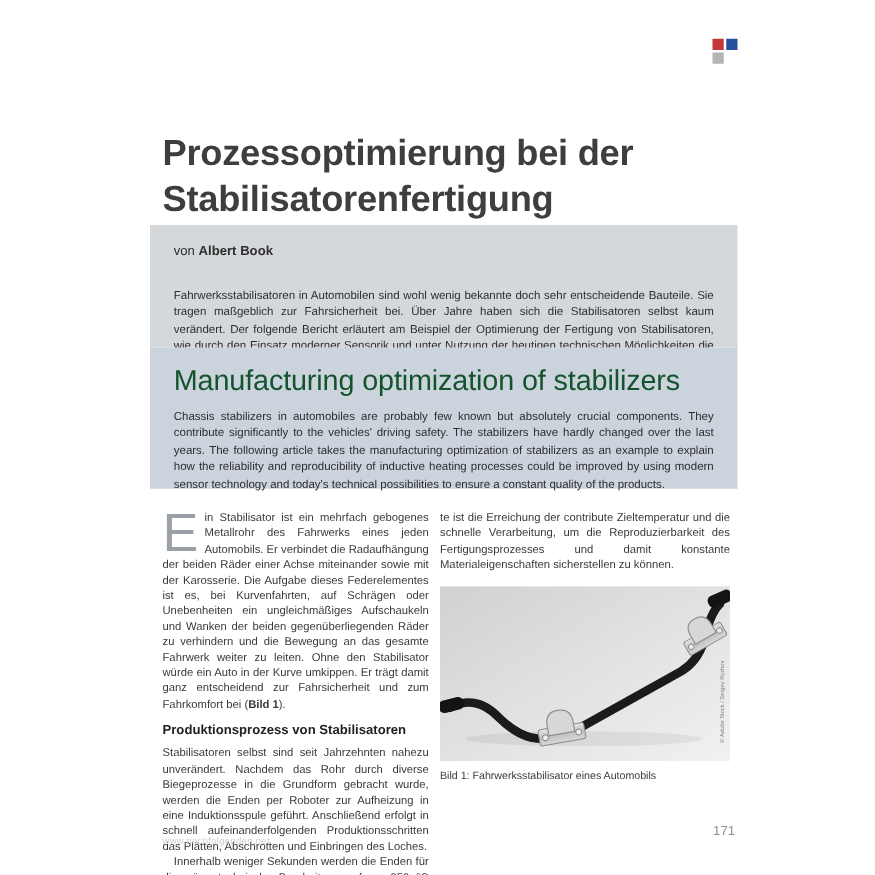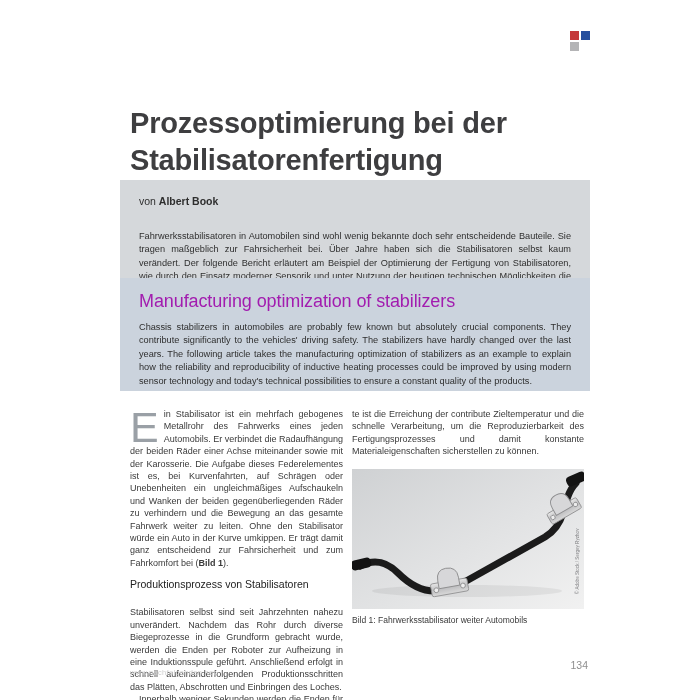--- a/index.html
+++ b/index.html
@@ -33,33 +33,33 @@
     position:absolute;left:120px;top:180px;width:470px;height:98px;
     background:#d5d8db;box-sizing:border-box;padding:15px 19px 0 19px;
   }
   .byline{font-size:10.5px;color:#2e2e2e;margin-bottom:23px;}
   .byline b{font-weight:bold;}
   .abstract{font-size:9.2px;line-height:13.4px;color:#2e2e2e;text-align:justify;}
   .box-en{
     position:absolute;left:120px;top:278px;width:470px;height:113px;
     background:#cbd3dd;box-sizing:border-box;padding:13px 19px 0 19px;
   }
-  .en-heading{font-size:18px;font-weight:300;color:#a21caf;margin:0 0 9px 0;letter-spacing:-.1px;}
+  .en-heading{font-size:23px;font-weight:300;color:#14532d;margin:0 0 9px 0;letter-spacing:-.1px;}
 
   
   .columns{position:absolute;left:130px;top:408px;width:454px;display:flex;gap:9px;}
   .col1{width:213px;}
   .col2{width:232px;}
   .body-p{font-size:9px;line-height:12.4px;color:#3a3a3a;text-align:justify;margin:0;}
   .body-p.indent{text-indent:9px;}
   .dropcap{
     float:left;font-size:43px;line-height:34px;font-weight:300;color:#9aa0a6;
     margin:2px 5px 0 0;
   }
-  .subheading{font-size:10.5px;font-weight:normal;color:#222;margin:9px 0 16px 0;}
+  .subheading{font-size:10.5px;font-weight:bold;color:#222;margin:9px 0 6px 0;}
 
   
   .figure{margin-top:11px;}
   .photo{width:232px;height:140px;display:block;}
   .caption{font-size:8.5px;color:#3a3a3a;margin-top:6px;}
   .caption b{font-weight:normal;}
 
   
   .footer-url{position:absolute;left:130px;top:668px;font-size:7.5px;color:#cfcfcf;letter-spacing:.3px;}
   .page-number{position:absolute;right:112px;top:659px;font-size:10.5px;color:#8f8f8f;}
@@ -137,22 +137,22 @@
           <g transform="translate(188,34) rotate(-30)">
             <rect x="0" y="13" width="34" height="12" rx="2" fill="url(#metal)" stroke="#8c8c8e" stroke-width="0.8"></rect>
             <path d="M 8,19 L 8,11 Q 8,1 17,1 Q 27,1 27,11 L 27,19 Z" fill="#d7d7d9" stroke="#8c8c8e" stroke-width="0.9"></path>
             <circle cx="4" cy="19" r="2.2" fill="#ededed" stroke="#7d7d7f" stroke-width="0.7"></circle>
             <circle cx="30" cy="19" r="2.2" fill="#ededed" stroke="#7d7d7f" stroke-width="0.7"></circle>
           </g>
 
           <text transform="rotate(-90)" x="-125" y="227" font-size="4.6" fill="#7e7e80" font-family="Liberation Sans, DejaVu Sans, sans-serif">© Adobe Stock / Sergey Ryzhov</text>
         </svg>
         <figcaption class="caption">
-          <b>Bild 1:</b><span> Fahrwerksstabilisator weiter Automobils</span>
+          <b>Bild 1:</b><span> Fahrwerksstabilisator eines Automobils</span>
         </figcaption>
       </figure>
     </div>
   </div>
 
   <div class="footer-url">www.nachfolgenden.net</div>
-  <div class="page-number">134</div>
+  <div class="page-number">171</div>
 
 </div>
 
 </body></html>

